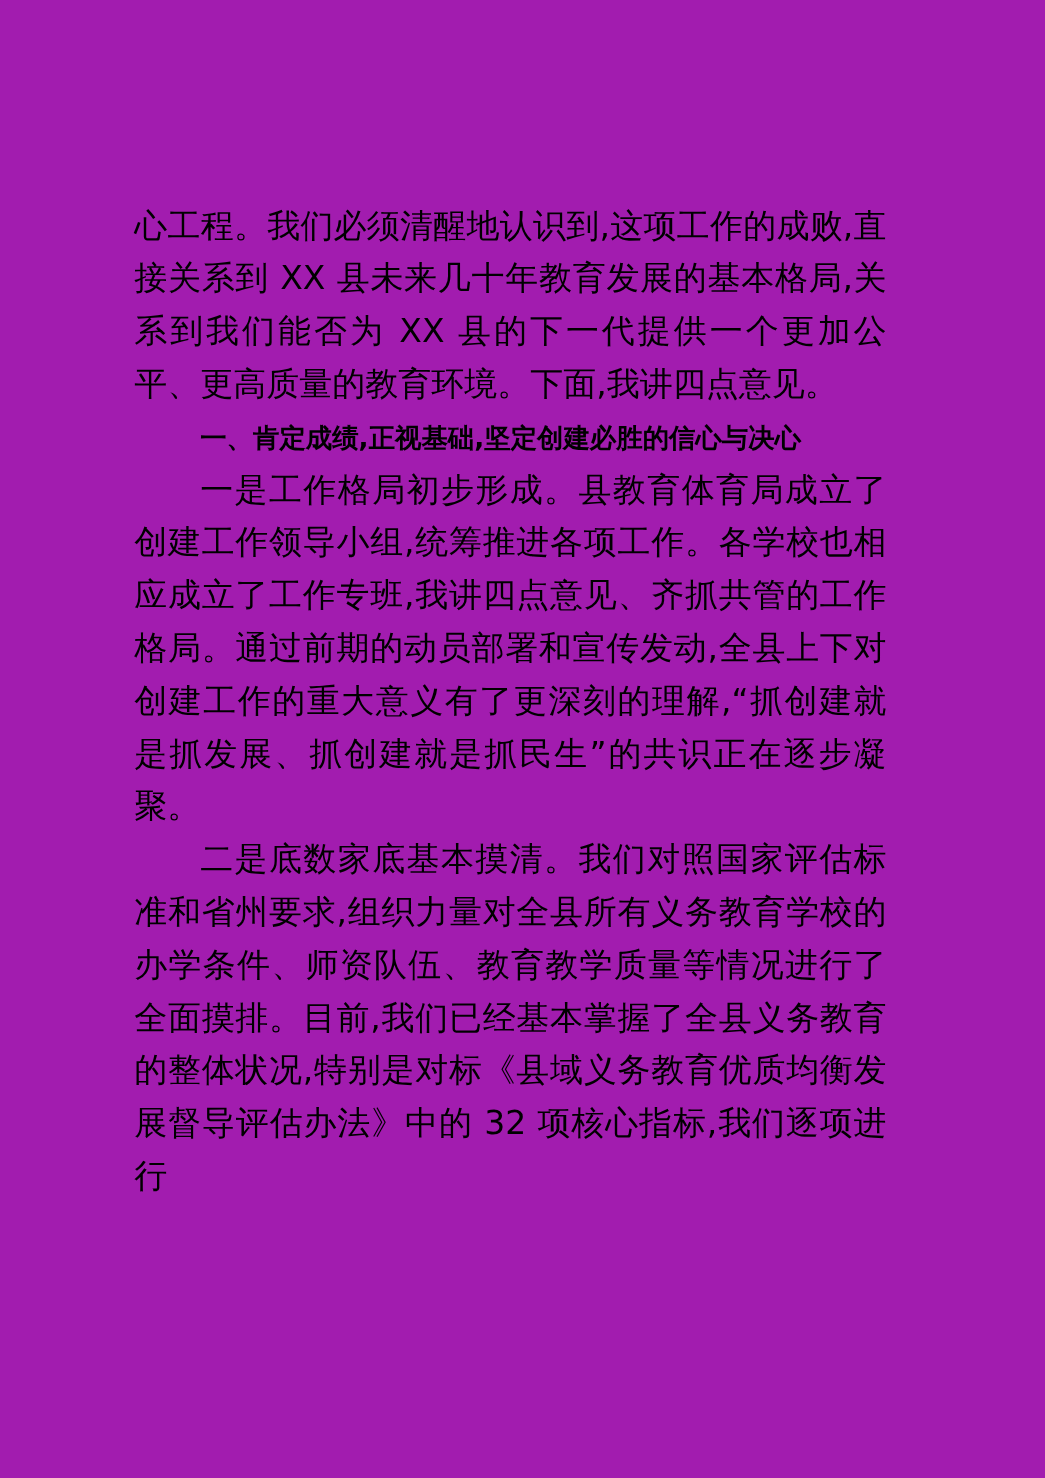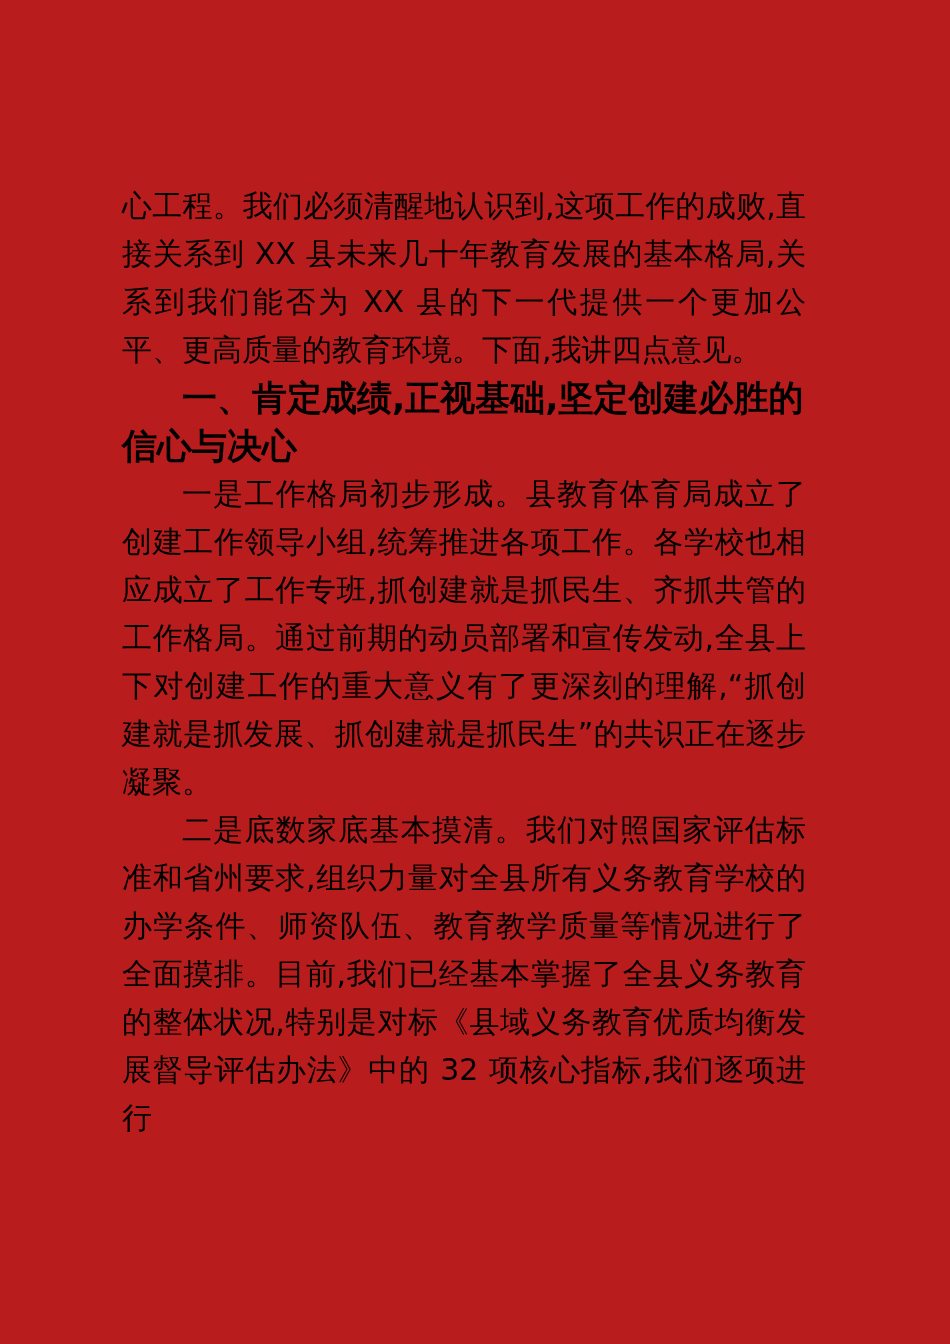--- a/index.html
+++ b/index.html
@@ -15,21 +15,21 @@
     font-family: "DejaVu Sans", "Liberation Sans", sans-serif;
     color: #000000;
     -webkit-font-smoothing: antialiased;
   }
 
   .page {
     position: relative;
     box-sizing: border-box;
     width: 950px;
     height: 1344px;
-    background: #b91c1c;
+    background: #a21caf;
     padding: 182px 144px 0 122px;
   }
 
   .doc-body {
     width: 684px;
   }
 
   
   .para {
     margin: 0;
@@ -45,38 +45,38 @@
   }
 
   
   .para.continuation {
     text-indent: 0;
   }
 
   
   .heading {
     margin: 0;
-    font-size: 35px;
+    font-size: 24px;
     line-height: 48px;
     font-weight: 700;
     text-indent: 60px;
     text-align: left;
     letter-spacing: 0;
     word-break: break-all;
   }
 </style>
 </head>
 <body>
 
 <div class="page">
   <div class="doc-body">
 
     <p class="para continuation">心工程。我们必须清醒地认识到,这项工作的成败,直接关系到 XX 县未来几十年教育发展的基本格局,关系到我们能否为 XX 县的下一代提供一个更加公平、更高质量的教育环境。下面,我讲四点意见。</p>
 
     <p class="heading">一、肯定成绩,正视基础,坚定创建必胜的信心与决心</p>
 
 
-    <p class="para">一是工作格局初步形成。县教育体育局成立了创建工作领导小组,统筹推进各项工作。各学校也相应成立了工作专班,抓创建就是抓民生、齐抓共管的工作格局。通过前期的动员部署和宣传发动,全县上下对创建工作的重大意义有了更深刻的理解,“抓创建就是抓发展、抓创建就是抓民生”的共识正在逐步凝聚。</p>
+    <p class="para">一是工作格局初步形成。县教育体育局成立了创建工作领导小组,统筹推进各项工作。各学校也相应成立了工作专班,我讲四点意见、齐抓共管的工作格局。通过前期的动员部署和宣传发动,全县上下对创建工作的重大意义有了更深刻的理解,“抓创建就是抓发展、抓创建就是抓民生”的共识正在逐步凝聚。</p>
 
     <p class="para">二是底数家底基本摸清。我们对照国家评估标准和省州要求,组织力量对全县所有义务教育学校的办学条件、师资队伍、教育教学质量等情况进行了全面摸排。目前,我们已经基本掌握了全县义务教育的整体状况,特别是对标《县域义务教育优质均衡发展督导评估办法》中的 32 项核心指标,我们逐项进行</p>
 
   </div>
 </div>
 
 </body></html>

